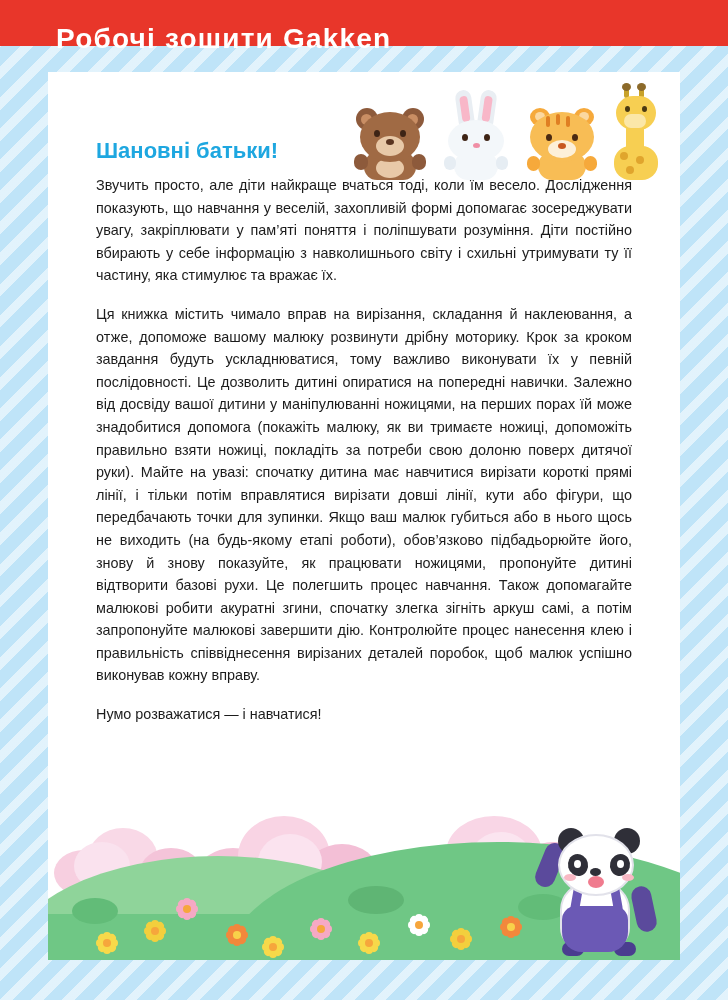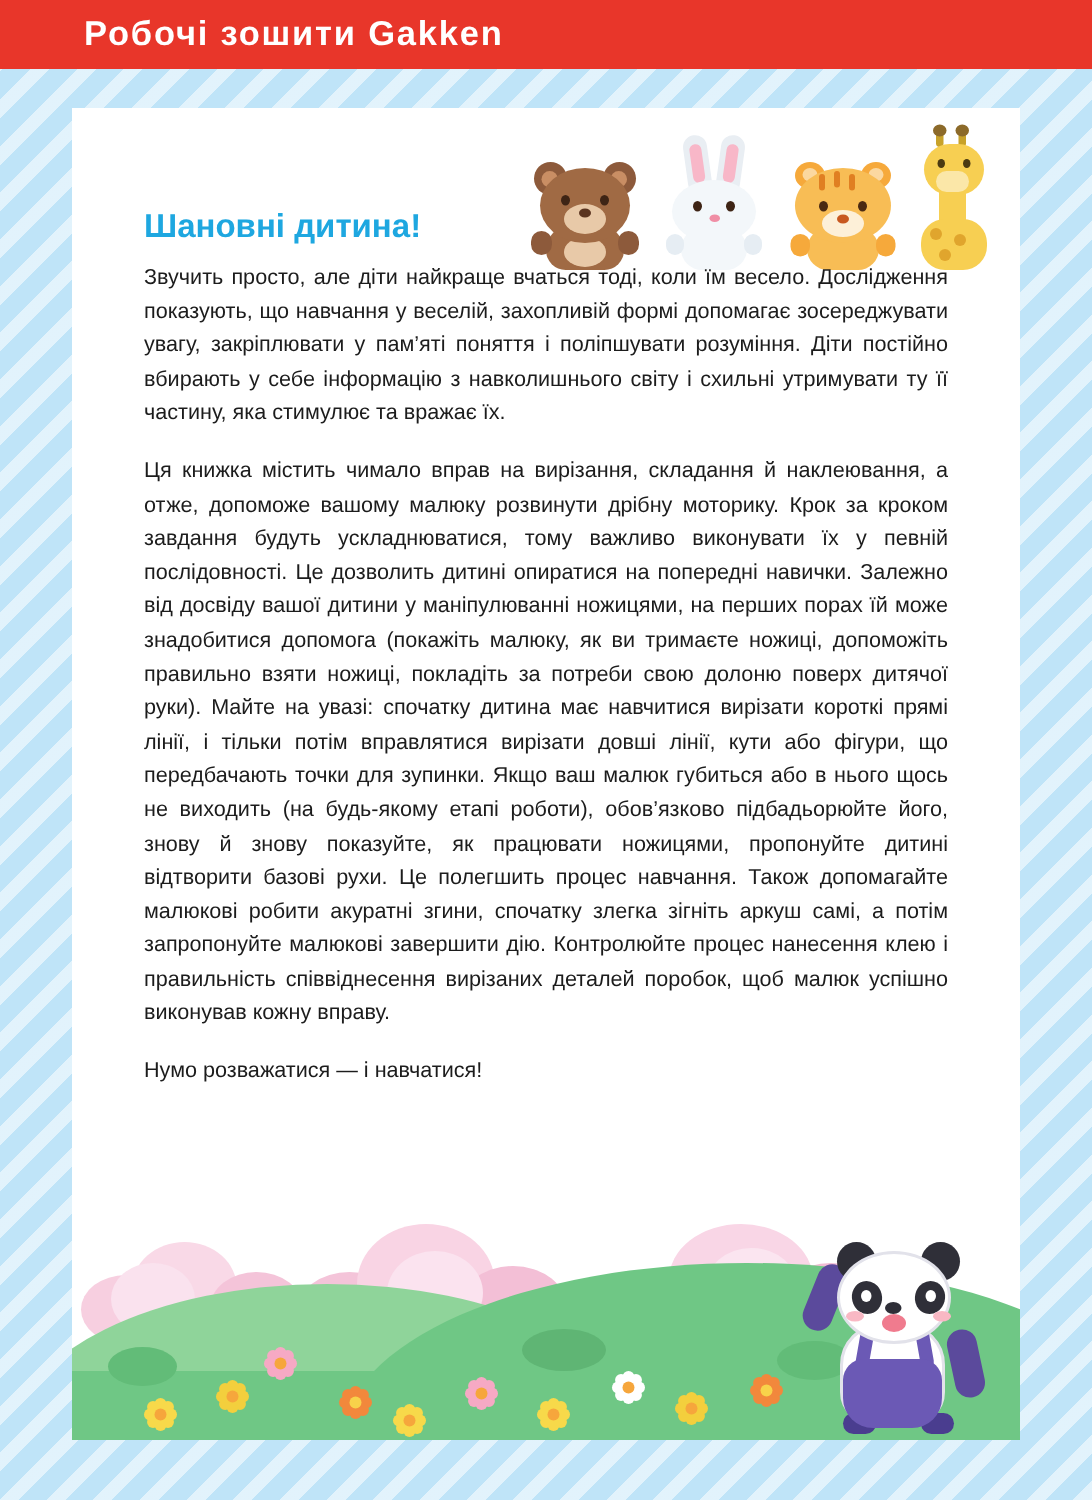--- a/index.html
+++ b/index.html
@@ -42,23 +42,23 @@
     top: 0;
     left: 0;
     width: 728px;
     height: 46px;
     background: #e8362a;
     box-sizing: border-box;
   }
   .header-title {
     position: absolute;
     left: 56px;
-    top: 9px;
+    top: 23px;
     color: #ffffff;
-    font-size: 23px;
+    font-size: 28px;
     font-weight: bold;
     letter-spacing: 1.2px;
     white-space: nowrap;
   }
 
   
   .card {
     position: absolute;
     left: 48px;
     top: 72px;
@@ -340,21 +340,21 @@
         <div class="sp sp2"></div>
         <div class="sp sp3"></div>
         <div class="head"></div>
         <div class="muz"></div>
         <div class="eye l"></div>
         <div class="eye r"></div>
       </div>
 
     </div>
 
-    <div class="heading">Шановні дитина!</div>
+    <div class="heading">Шановні батьки!</div>
 
     <div class="content">
       <p>Звучить просто, але діти найкраще вчаться тоді, коли їм весело. Дослідження показують, що навчання у веселій, захопливій формі допомагає зосереджувати увагу, закріплювати у пам’яті поняття і поліпшувати розуміння. Діти постійно вбирають у себе інформацію з навколишнього світу і схильні утримувати ту її частину, яка стимулює та вражає їх.</p>
       <p>Ця книжка містить чимало вправ на вирізання, складання й наклеювання, а отже, допоможе вашому малюку розвинути дрібну моторику. Крок за кроком завдання будуть ускладнюватися, тому важливо виконувати їх у певній послідовності. Це дозволить дитині опиратися на попередні навички. Залежно від досвіду вашої дитини у маніпулюванні ножицями, на перших порах їй може знадобитися допомога (покажіть малюку, як ви тримаєте ножиці, допоможіть правильно взяти ножиці, покладіть за потреби свою долоню поверх дитячої руки). Майте на увазі: спочатку дитина має навчитися вирізати короткі прямі лінії, і тільки потім вправлятися вирізати довші лінії, кути або фігури, що передбачають точки для зупинки. Якщо ваш малюк губиться або в нього щось не виходить (на будь-якому етапі роботи), обов’язково підбадьорюйте його, знову й знову показуйте, як працювати ножицями, пропонуйте дитині відтворити базові рухи. Це полегшить процес навчання. Також допомагайте малюкові робити акуратні згини, спочатку злегка зігніть аркуш самі, а потім запропонуйте малюкові завершити дію. Контролюйте процес нанесення клею і правильність співвіднесення вирізаних деталей поробок, щоб малюк успішно виконував кожну вправу.</p>
       <p>Нумо розважатися — і навчатися!</p>
     </div>
 
     <div class="scene">
 
       <div class="cloud-tree" style="left:6px; bottom:66px; width:150px; height:70px;">

